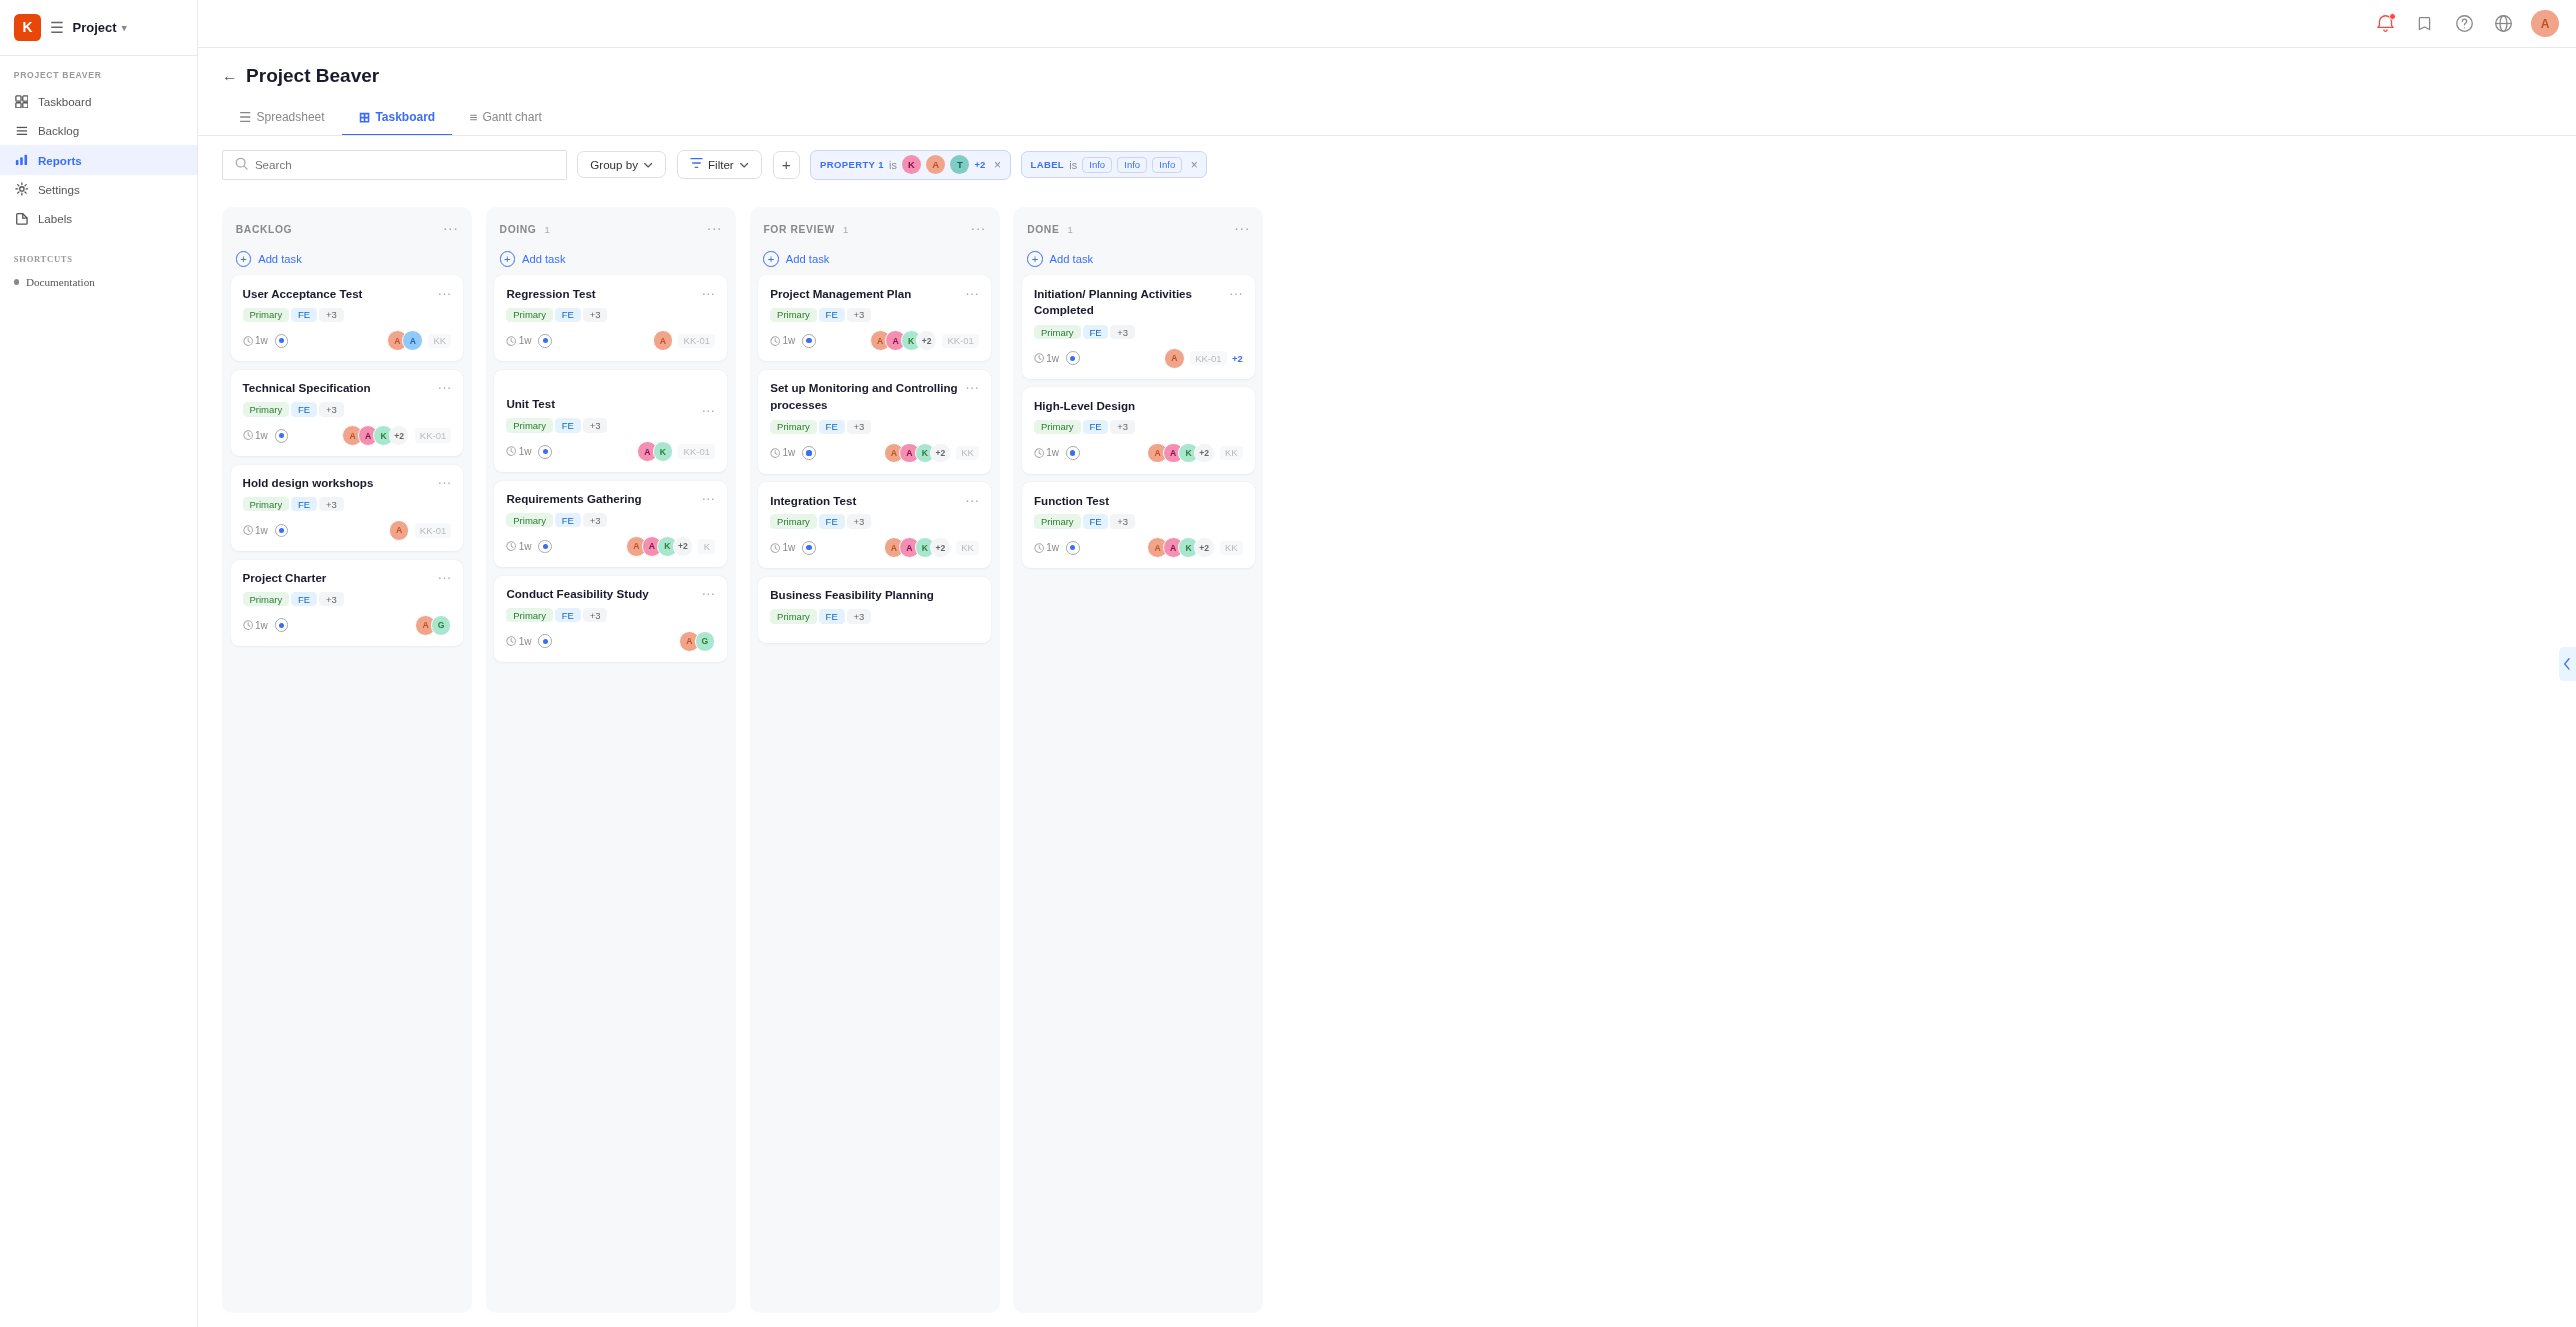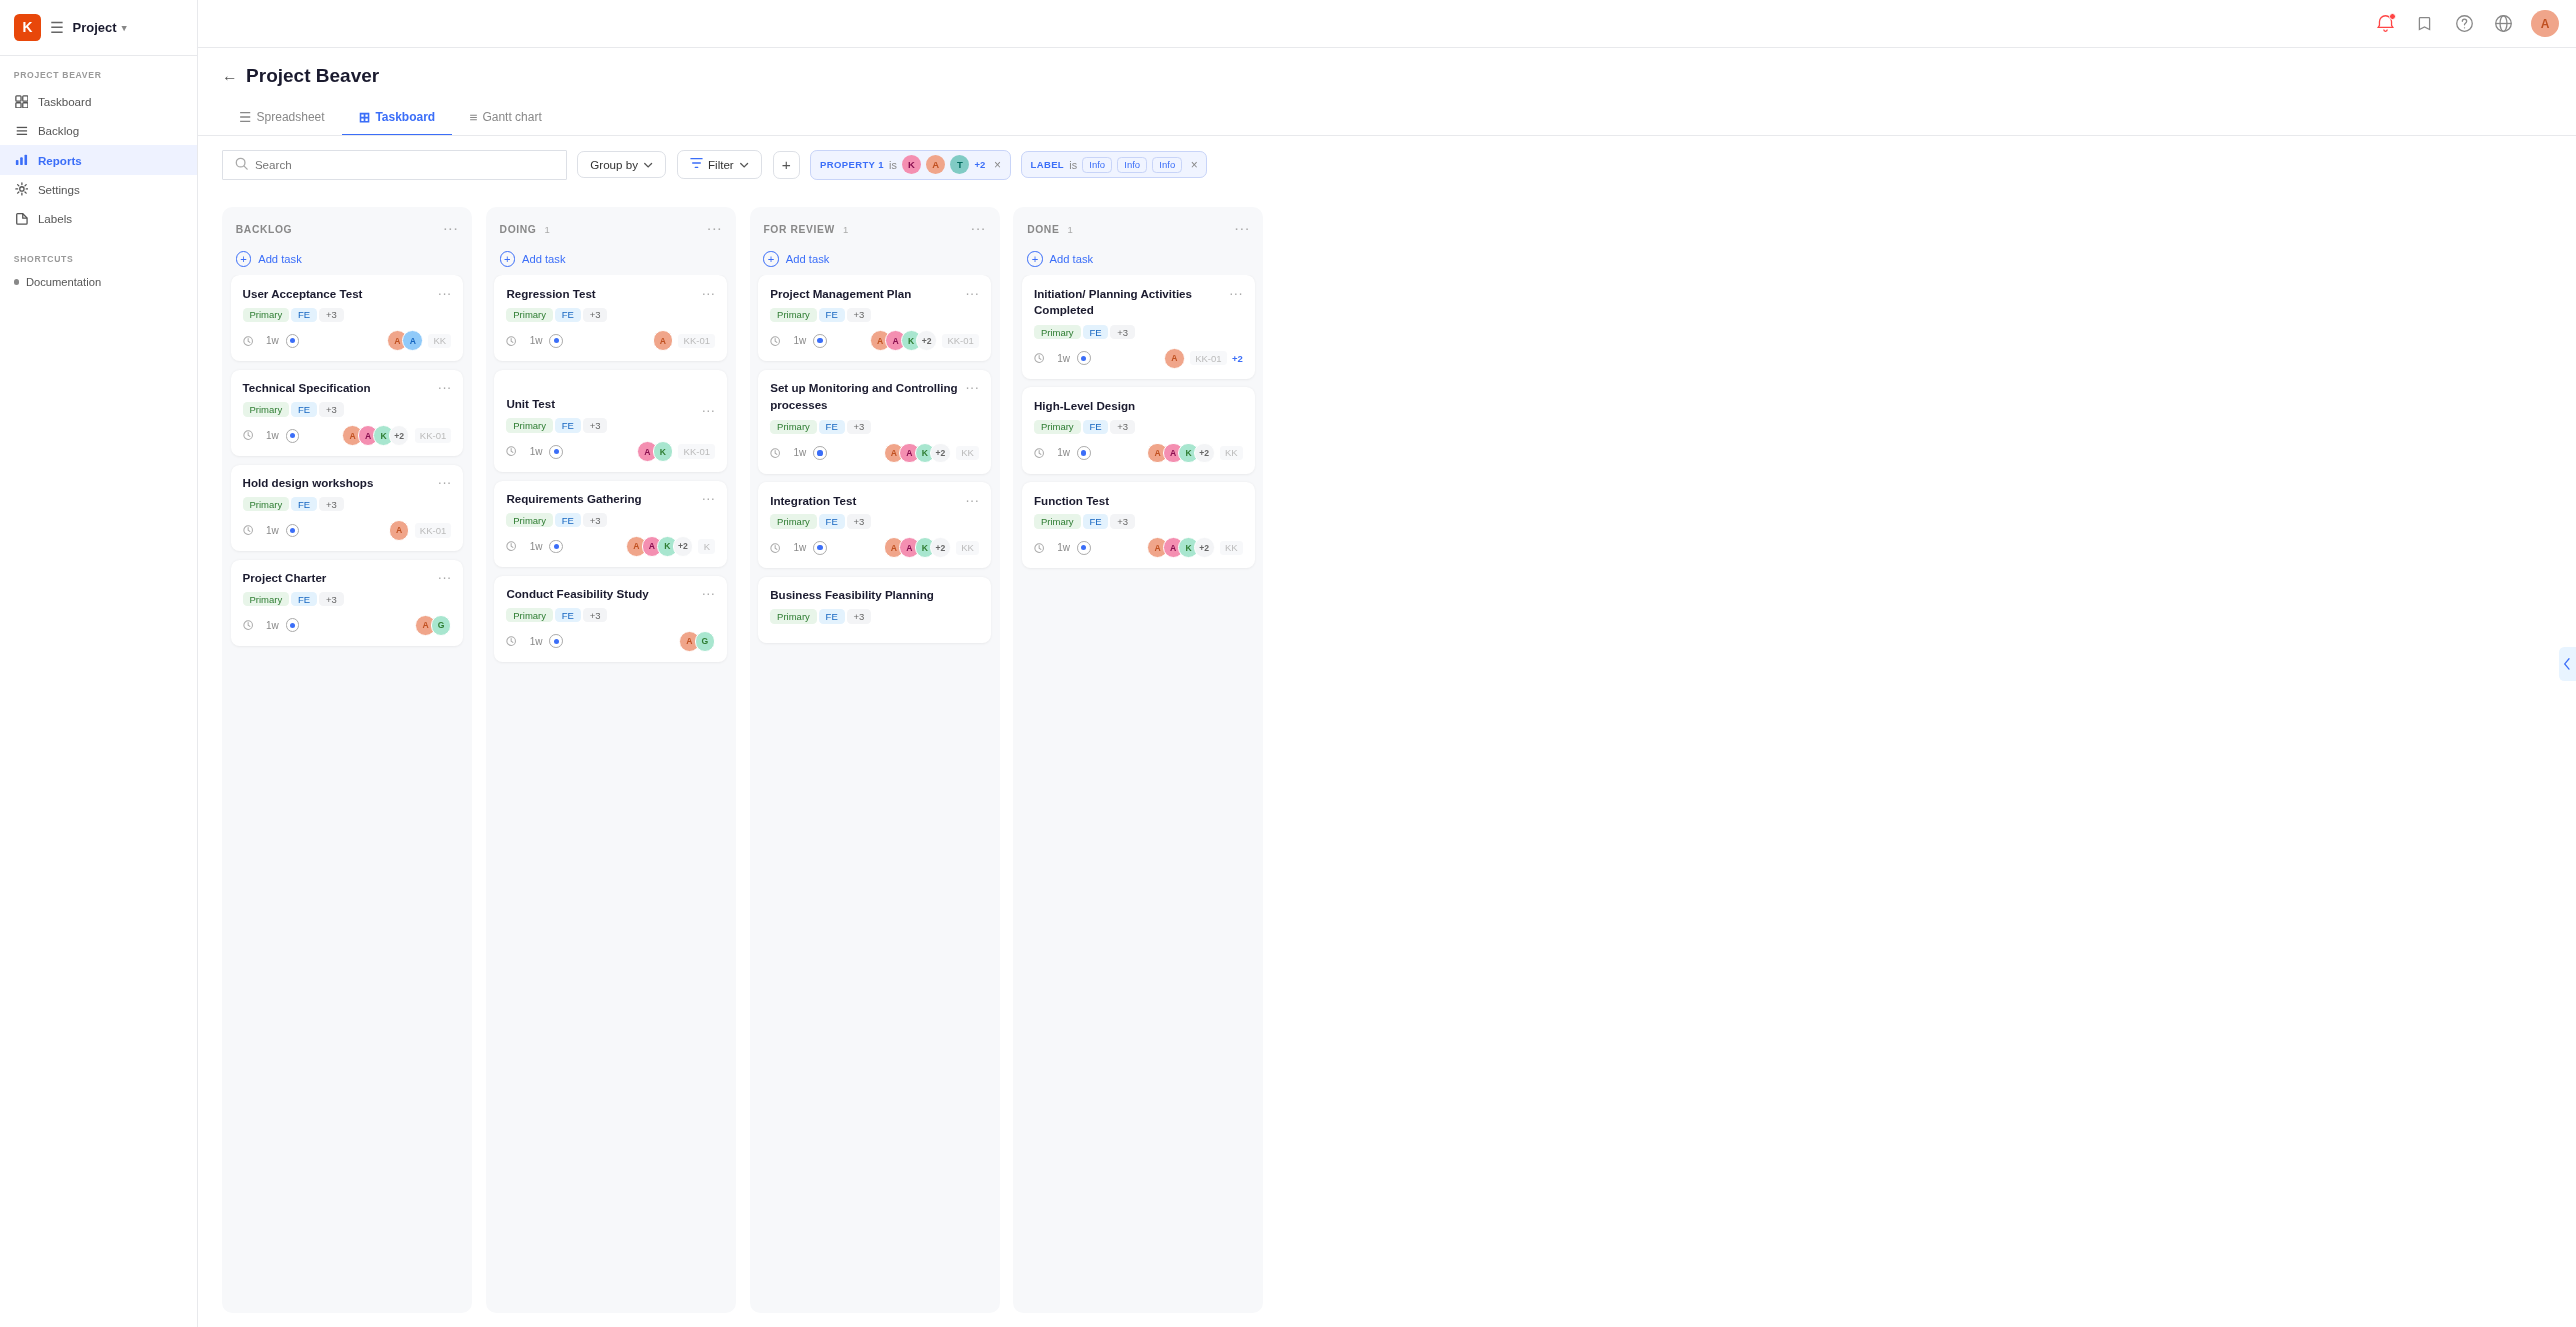--- a/index.html
+++ b/index.html
@@ -11,21 +11,21 @@
     .logo-k { width: 27.6px; height: 27.6px; background: #e8470a; border-radius: 5.2px; display: flex; align-items: center; justify-content: center; color: #fff; font-weight: 800; font-size: 13.8px; flex-shrink: 0; }
     .hamburger { color: #666; cursor: pointer; font-size: 15.5px; }
     .project-dropdown { display: flex; align-items: center; gap: 3.4px; font-size: 13px; font-weight: 600; color: #1a1a2e; cursor: pointer; }
     
     .sidebar-section { padding: 13.8px 0 6.9px; }
     .sidebar-section-title { font-size: 8.6px; font-weight: 700; color: #999; letter-spacing: 0.08em; padding: 0 13.8px 6.9px; text-transform: uppercase; }
     .sidebar-item { display: flex; align-items: center; gap: 8.6px; padding: 6.9px 13.8px; cursor: pointer; color: #555; font-size: 11.6px; border-radius: 0; transition: background 0.15s; }
     .sidebar-item.active { background: #eef2ff; color: #3b6ef8; font-weight: 600; }
     .sidebar-icon { width: 15.5px; height: 15.5px; display: flex; align-items: center; justify-content: center; flex-shrink: 0; }
     
-    .shortcuts-section { padding: 13.8px 0 6.9px; }
+    .shortcuts-section { padding: 13.8px 0 6.9px; font-family: Liberation Serif, serif; }
     .shortcut-item { display: flex; align-items: center; gap: 6.9px; padding: 5.2px 13.8px; cursor: pointer; color: #555; font-size: 11.2px; }
     .shortcut-dot { width: 5.2px; height: 5.2px; border-radius: 50%; background: #888; flex-shrink: 0; }
 
     
     .main { flex: 1; display: flex; flex-direction: column; overflow: hidden; }
     
     
     .top-navbar { background: #fff; border-bottom: 0.9px solid #e8e9ec; display: flex; align-items: center; justify-content: space-between; padding: 0 17px; height: 48px; flex-shrink: 0; }
     .top-nav-right { display: flex; align-items: center; gap: 15.5px; }
     .nav-icon { width: 24px; height: 24px; display: flex; align-items: center; justify-content: center; cursor: pointer; color: #555; font-size: 15.5px; }
@@ -79,21 +79,21 @@
     .card { background: #fff; border-radius: 8.6px; padding: 10.3px 12px; box-shadow: 0 0.9px 2.6px rgba(0,0,0,0.06); }
     .card-title { font-size: 11.6px; font-weight: 600; color: #1a1a2e; margin-bottom: 6.9px; line-height: 1.3; }
     .card-title-multiline { font-size: 11.6px; font-weight: 600; color: #1a1a2e; margin-bottom: 6.9px; line-height: 1.4; }
     .card-menu { float: right; cursor: pointer; color: #aaa; font-size: 13.8px; }
     .card-tags { display: flex; align-items: center; gap: 2px; flex-wrap: wrap; margin-bottom: 8.6px; }
     .tag-primary { padding: 1.7px 6.9px; border-radius: 4.3px; font-size: 9.5px; font-weight: 500; background: #e8f5e9; color: #2e7d32; }
     .tag-fe { padding: 1.7px 6.9px; border-radius: 4.3px; font-size: 9.5px; font-weight: 500; background: #e3f2fd; color: #1565c0; }
     .tag-more { padding: 1.7px 6.9px; border-radius: 4.3px; font-size: 9.5px; font-weight: 500; background: #f3f4f6; color: #666; }
     .card-footer { display: flex; align-items: center; justify-content: space-between; }
     .card-meta { display: flex; align-items: center; gap: 6.9px; }
-    .card-time { display: flex; align-items: center; gap: 13px; font-size: 10px; color: #888; }
+    .card-time { display: flex; align-items: center; gap: 2px; font-size: 10px; color: #888; }
     .card-target { width: 13.8px; height: 13.8px; border-radius: 50%; border: 1.3px solid #aaa; display: flex; align-items: center; justify-content: center; }
     .target-dot { width: 5.2px; height: 5.2px; border-radius: 50%; background: #3b6ef8; }
     .avatar-stack { display: flex; }
     .avatar-sm { width: 20.7px; height: 20.7px; border-radius: 50%; border: 1.3px solid #fff; margin-left: -5.2px; display: flex; align-items: center; justify-content: center; font-size: 8.6px; font-weight: 700; }
     .avatar-sm:first-child { margin-left: 0; }
     .avatar-more { background: #f3f4f6; color: #666; font-size: 8.6px; font-weight: 600; }
     .card-id { font-size: 9.5px; color: #bbb; background: #f7f8fa; padding: 1.7px 5.2px; border-radius: 3.4px; }
     
     .right-panel-toggle { position: fixed; right: 0; top: 50%; transform: translateY(-50%); width: 17px; height: 34px; background: #e8f4ff; border-radius: 5.2px 0 0 5.2px; display: flex; align-items: center; justify-content: center; cursor: pointer; color: #3b6ef8; }
 

